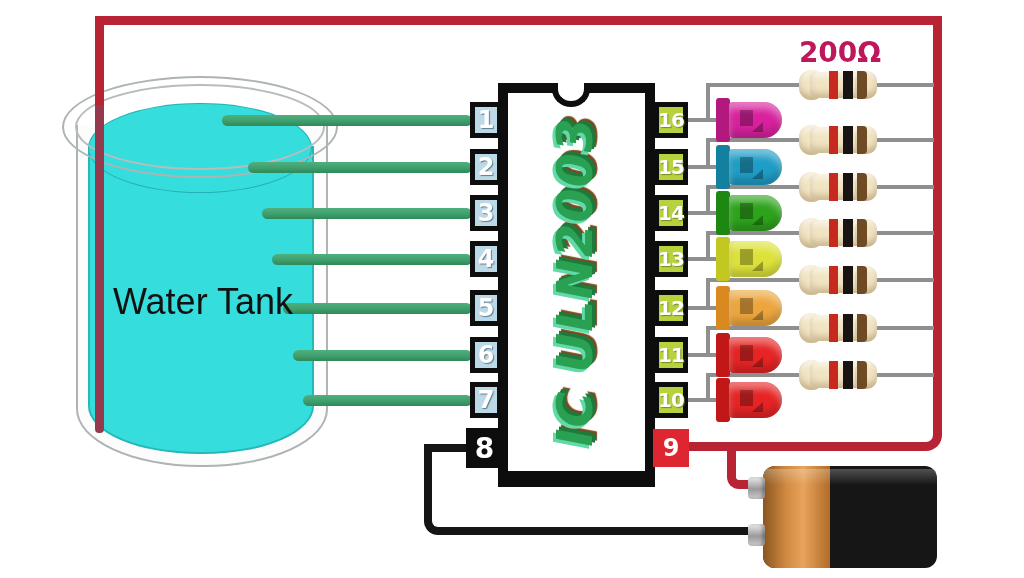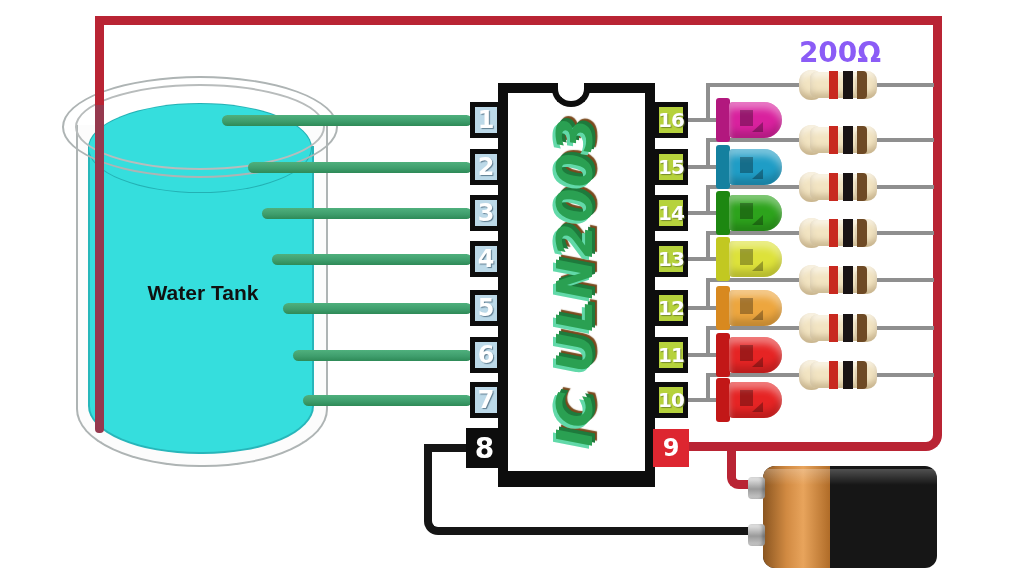--- a/index.html
+++ b/index.html
@@ -11,39 +11,39 @@
 <body>
 
 <div class="stage" id="stage">
   <div id="circuit" class="abs" style="left:0;top:0;width:1024px;height:578px;">
 
     <div class="abs" style="left:76px;top:125px;width:248px;height:340px;background:#fcfcfc;border:2px solid #aeb4b4;border-top:none;border-radius:0 0 124px 124px/0 0 58px 58px;z-index:5;"></div>
     <div class="abs" style="left:88px;top:146px;width:222px;height:306px;background:#35dedd;border:2px solid rgba(15,110,120,.35);border-top:none;border-radius:0 0 111px 111px/0 0 48px 48px;z-index:10;"></div>
     <div class="abs" style="left:88px;top:103px;width:222px;height:88px;background:#35dedd;border:1px solid rgba(10,110,120,.4);border-radius:50%;z-index:10;"></div>
     <div class="abs" style="left:62px;top:76px;width:272px;height:98px;border:2px solid #aeb4b4;border-radius:50%;z-index:12;"></div>
     <div class="abs" style="left:75px;top:84px;width:246px;height:82px;border:2px solid #b8bcbc;border-radius:50%;z-index:12;"></div>
-    <div class="abs" style="left:108px;top:281px;width:190px;text-align:center;font-size:21px;font-weight:bold;color:#111;letter-spacing:0;z-index:35;">Water Tank</div>
+    <div class="abs" style="left:108px;top:281px;width:190px;text-align:center;font-size:36px;font-weight:normal;color:#111;letter-spacing:0;z-index:35;">Water Tank</div>
 
     <div class="abs" style="left:95px;top:16px;width:847px;height:9px;background:#b92434;z-index:6;"></div>
     <div class="abs" style="left:687px;top:16px;width:255px;height:435px;border-right:9px solid #b92434;border-bottom:9px solid #b92434;border-radius:0 0 16px 0;box-sizing:border-box;z-index:6;"></div>
     <div class="abs" style="left:95px;top:16px;width:9px;height:92px;background:#b92434;z-index:31;"></div>
     <div class="abs" style="left:95px;top:105px;width:9px;height:328px;background:#95394e;border-radius:0 0 4px 4px;z-index:31;"></div>
     <div class="abs" style="left:727px;top:451px;width:32px;height:38px;border-left:9px solid #b92434;border-bottom:9px solid #b92434;border-radius:0 0 0 12px;box-sizing:border-box;z-index:6;"></div>
 
     <div class="abs" style="left:424px;top:444px;width:46px;height:8px;background:#151515;z-index:8;"></div>
     <div class="abs" style="left:424px;top:446px;width:333px;height:89px;border-left:8px solid #151515;border-bottom:8px solid #151515;border-radius:0 0 0 14px;box-sizing:border-box;z-index:8;"></div>
 
     <div class="abs" style="left:498px;top:83px;width:157px;height:404px;background:#fff;border:10px solid #0d0d0d;border-bottom:16px solid #0d0d0d;box-sizing:border-box;z-index:40;"></div>
     <div class="abs" style="left:552px;top:83px;width:38px;height:24px;background:#fff;border:6px solid #0d0d0d;border-top:none;border-radius:0 0 19px 19px/0 0 18px 18px;box-sizing:border-box;z-index:41;"></div>
     <div class="abs" style="left:366px;top:252px;width:420px;height:60px;line-height:60px;text-align:center;transform:rotate(-90deg);font-size:49px;font-weight:bold;font-style:italic;font-family:'DejaVu Sans',sans-serif;color:#2aa052;letter-spacing:1px;text-shadow:-3px -3px 0 #62d9a9,3px 3px 0 #1e7a3c,5px 5px 1px #7a4a1e;z-index:42;">IC ULN2003</div>
 
     <div class="abs" style="left:466px;top:428px;width:37px;height:40px;background:#0d0d0d;color:#fff;display:flex;align-items:center;justify-content:center;font-size:28px;font-weight:bold;font-family:'DejaVu Sans',sans-serif;z-index:45;">8</div>
     <div class="abs" style="left:653px;top:429px;width:36px;height:38px;background:#dd2630;color:#fff;display:flex;align-items:center;justify-content:center;font-size:24px;font-weight:bold;font-family:'DejaVu Sans',sans-serif;z-index:45;">9</div>
 
-    <div class="abs" style="left:796px;top:36px;width:88px;text-align:center;font-size:28px;font-weight:bold;font-family:'DejaVu Sans',sans-serif;color:#8b5cf6;z-index:50;">200Ω</div>
+    <div class="abs" style="left:796px;top:36px;width:88px;text-align:center;font-size:28px;font-weight:bold;font-family:'DejaVu Sans',sans-serif;color:#be185d;z-index:50;">200Ω</div>
 
     <div class="abs" style="left:763px;top:466px;width:174px;height:102px;background:#161616;border-radius:12px;overflow:hidden;z-index:20;">
       <div class="abs" style="left:0;top:0;width:67px;height:102px;background:linear-gradient(90deg,#8a5520,#d18a42 35%,#e8a45c 60%,#b06c28);"></div>
       <div class="abs" style="left:0;top:3px;width:174px;height:16px;background:linear-gradient(180deg,rgba(255,255,255,.25),rgba(255,255,255,0));"></div>
     </div>
     <div class="abs" style="left:748px;top:477px;width:17px;height:22px;background:linear-gradient(180deg,#ececec,#9a9a9a 55%,#cccccc);border-radius:4px;box-shadow:inset -3px 0 3px rgba(0,0,0,.25);z-index:21;"></div>
     <div class="abs" style="left:748px;top:524px;width:17px;height:22px;background:linear-gradient(180deg,#ececec,#9a9a9a 55%,#cccccc);border-radius:4px;box-shadow:inset -3px 0 3px rgba(0,0,0,.25);z-index:21;"></div>
   <div style="position: absolute; left: 222px; top: 115px; width: 250px; height: 11px; background: linear-gradient(rgb(79, 176, 125), rgb(63, 158, 109) 55%, rgb(46, 138, 87)); border-radius: 6px; z-index: 30;"></div>
       <div style="position: absolute; left: 686px; top: 118px; width: 32px; height: 4px; background: rgb(143, 143, 143); z-index: 10;"></div>
       <div style="position: absolute; left: 706px; top: 83px; width: 4px; height: 39px; background: rgb(143, 143, 143); z-index: 10;"></div>

